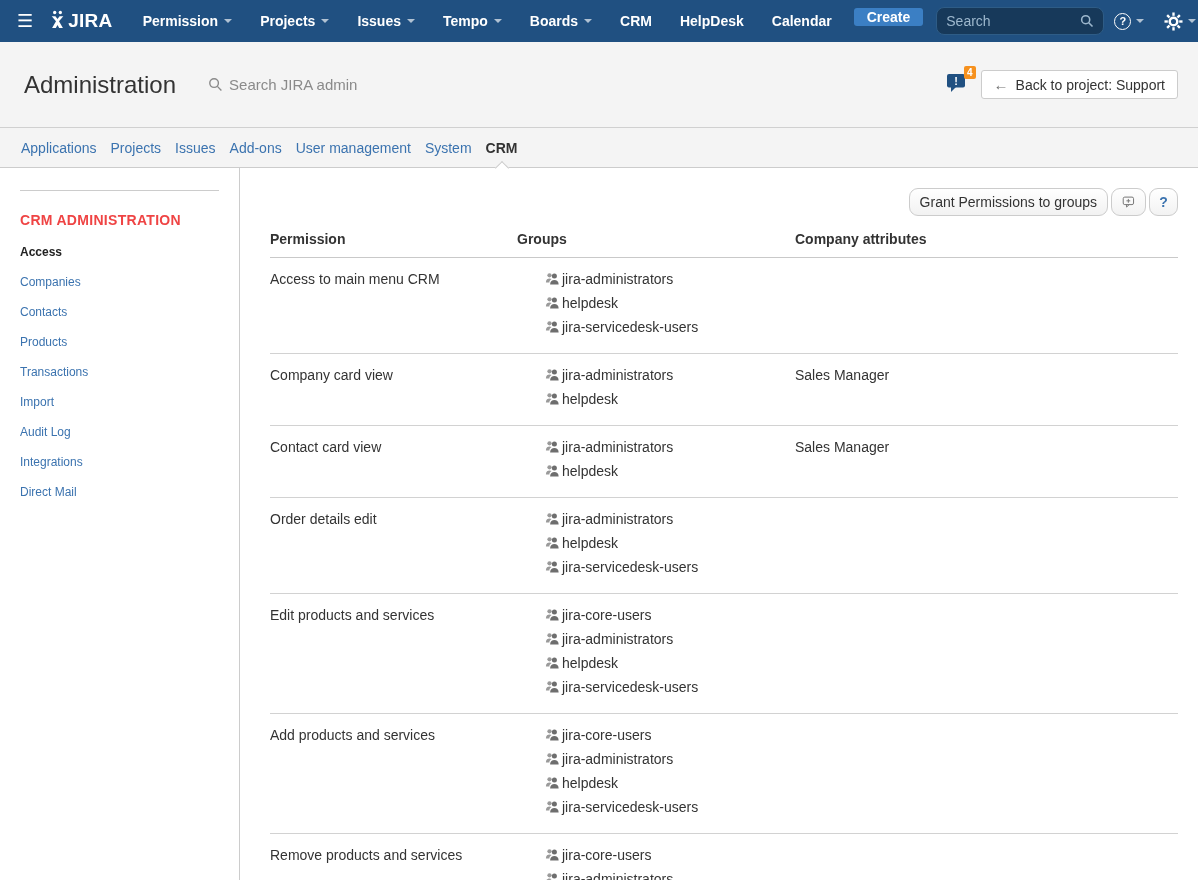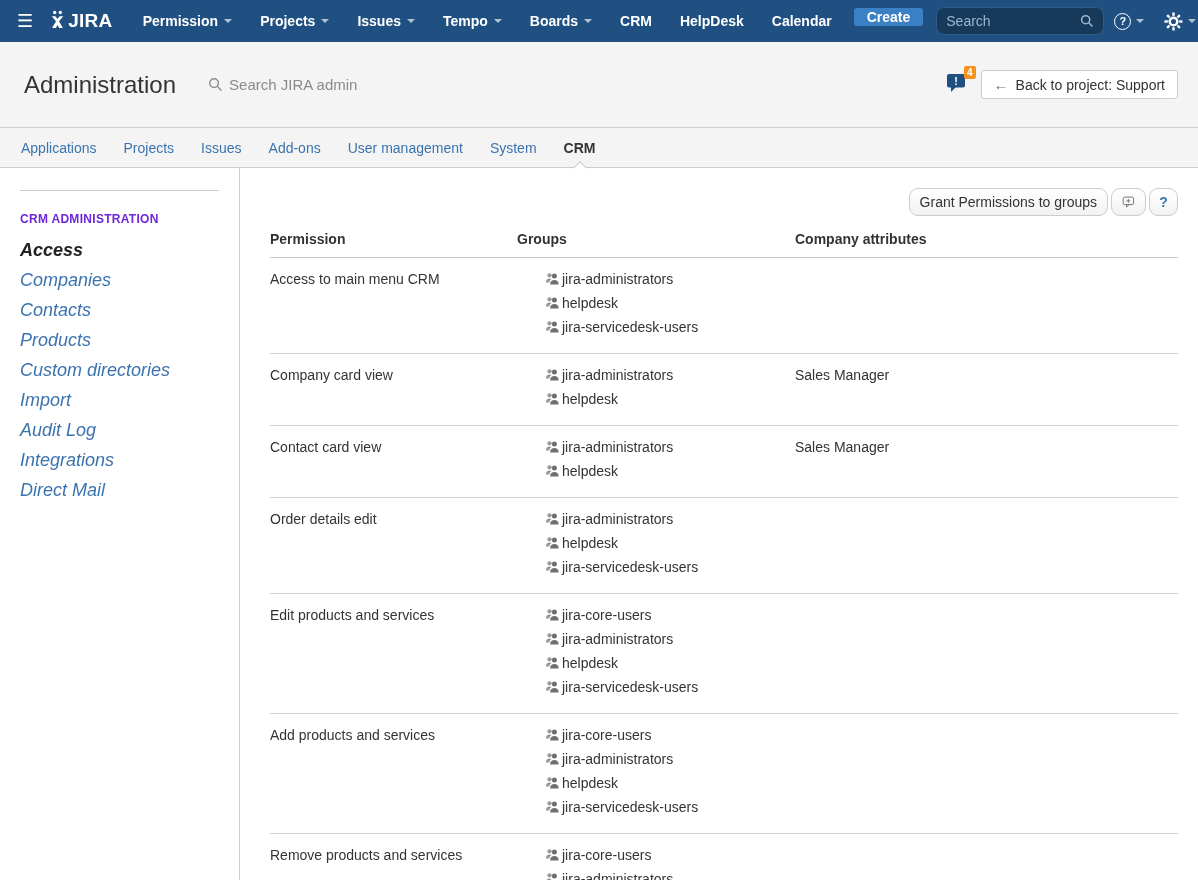--- a/index.html
+++ b/index.html
@@ -26,31 +26,31 @@
   .admin-title { font-size:24px; font-weight:normal; color:#333; margin:0 0 0 4px; }
   .admin-search { display:flex; align-items:center; gap:6px; margin-left:32px; flex:1; }
   .admin-search input { background:transparent; border:0; outline:none; font-size:15px; color:#555; width:320px; font-family:inherit; }
   .admin-search input::placeholder { color:#8a8a8a; }
   .notif { position:relative; margin-right:12px; cursor:pointer; }
   .notif-badge { position:absolute; top:-6px; right:-7px; background:var(--badge,#f6911e); color:#fff; font-size:10px; font-weight:bold; line-height:13px; padding:0 3px; border-radius:2px; }
   .back-btn { background:#fff; border:1px solid #ccc; border-radius:3px; height:29px; padding:0 12px; font-size:14px; color:#333; font-family:inherit; display:flex; align-items:center; gap:7px; cursor:pointer; }
   .back-arrow { color:#707070; font-size:15px; }
 
   
-  .tabbar { height:40px; background:#f4f4f4; border-bottom:1px solid #ccc; display:flex; align-items:center; padding:0 21px; gap:27px; }
+  .tabbar { height:40px; background:#f4f4f4; border-bottom:1px solid #ccc; display:flex; align-items:center; padding:0 21px; gap:14px; }
   .tab { color:var(--link,#3b73af); font-size:14px; position:relative; }
   .tab.active { color:#333; font-weight:bold; }
   .tab.active::after { content:''; position:absolute; left:50%; margin-left:-5px; bottom:-17px; width:9px; height:9px; background:#fff; border-left:1px solid #ccc; border-top:1px solid #ccc; transform:rotate(45deg); z-index:2; }
 
   
   .layout { display:flex; height:727px; }
   .sidebar { width:240px; flex:0 0 240px; border-right:1px solid #ccc; padding:22px 20px 0; }
   .sidebar-divider { border:0; border-top:1px solid #ccc; }
-  .sidebar-heading { color:#6d28d9; font-size:12px; font-weight:bold; margin:21px 0 9px; letter-spacing:.3px; }
-  .side-item { display:block; color:var(--link,#3b73af); font-size:18px; line-height:30px;font-style:italic; }
+  .sidebar-heading { color:#ef4444; font-size:14px; font-weight:bold; margin:21px 0 9px; letter-spacing:.3px; }
+  .side-item { display:block; color:var(--link,#3b73af); font-size:12px; line-height:30px; }
   .side-item.active { color:#222; font-weight:bold; }
 
   .content { flex:1; padding:20px 20px 0 30px; }
   .toolbar { display:flex; justify-content:flex-end; margin-bottom:9px; }
   .aui-btn { background:linear-gradient(#ffffff,#f2f2f2); border:1px solid #ccc; border-radius:9px; height:28px; font-size:14px; color:#333; font-family:inherit; padding:0 10px; margin-left:3px; display:inline-flex; align-items:center; justify-content:center; cursor:pointer; }
   .aui-btn.q { color:var(--link,#3b73af); font-weight:bold; width:29px; }
   .aui-btn.icon-only { width:35px; }
 
   
   .perm-table { width:100%; border-collapse:collapse; }
@@ -170,21 +170,21 @@
 
 <div class="layout">
   <aside class="sidebar">
     <hr class="sidebar-divider">
     <div class="sidebar-heading">CRM ADMINISTRATION</div>
     <div id="sidebar-items">
         <a class="side-item active" href="#">Access</a>
         <a class="side-item" href="#">Companies</a>
         <a class="side-item" href="#">Contacts</a>
         <a class="side-item" href="#">Products</a>
-        <a class="side-item" href="#">Custom directories</a>
+        <a class="side-item" href="#">Transactions</a>
         <a class="side-item" href="#">Import</a>
         <a class="side-item" href="#">Audit Log</a>
         <a class="side-item" href="#">Integrations</a>
         <a class="side-item" href="#">Direct Mail</a>
       </div>
   </aside>
 
   <main class="content">
     <div class="toolbar">
       <button class="aui-btn">Grant Permissions to groups</button>

